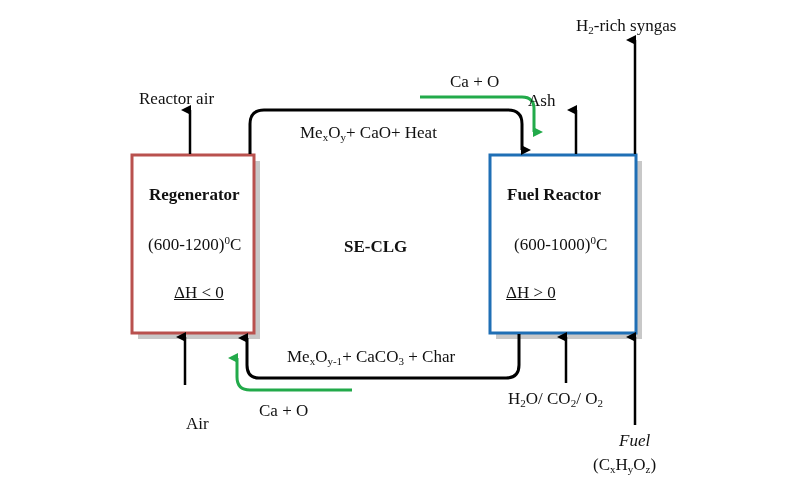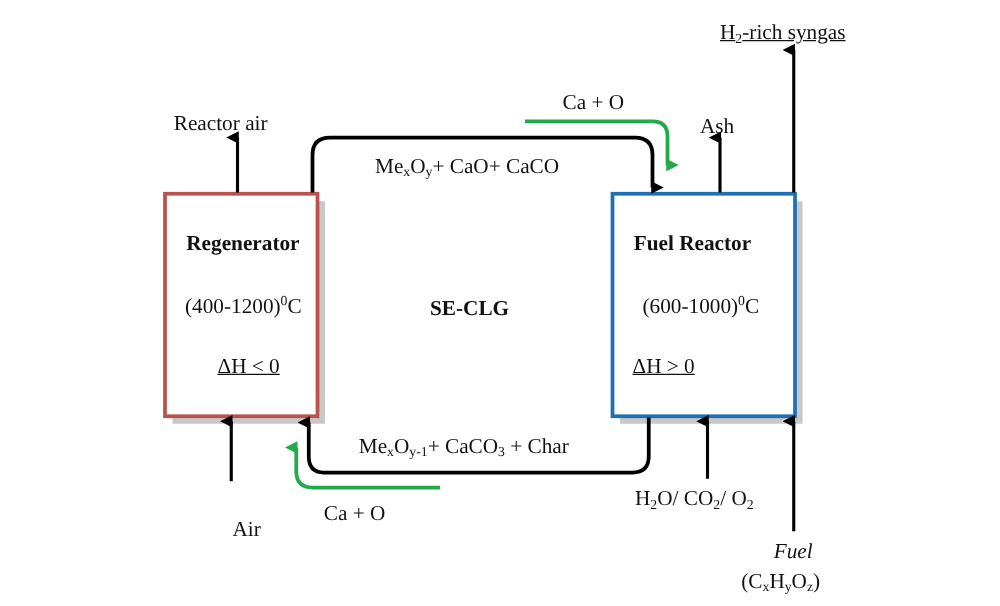--- a/index.html
+++ b/index.html
@@ -49,27 +49,27 @@
 
   <line x1="566" y1="383" x2="566" y2="337" stroke="#000" stroke-width="2.5" marker-end="url(#ahBlack)"></line>
 
   <line x1="635" y1="425" x2="635" y2="337" stroke="#000" stroke-width="2.5" marker-end="url(#ahBlack)"></line>
 </svg>
 
 <div class="lbl" style="left:139px;top:90px;">Reactor air</div>
 <div class="lbl" style="left:186px;top:395px;margin-top:20px;">Air</div>
 
 <div class="lbl" style="left:450px;top:73px;">Ca + O</div>
-<div class="lbl" style="left:300px;top:124px;"><span>Me</span><sub>x</sub><span>O</span><sub>y</sub><span>+ CaO+ CaCO</span></div>
+<div class="lbl" style="left:300px;top:124px;"><span>Me</span><sub>x</sub><span>O</span><sub>y</sub><span>+ CaO+ Heat</span></div>
 
-<div class="lbl" style="left:560px;top:92px;">Ash</div>
-<div class="lbl" style="left:576px;top:17px;text-decoration:underline;"><span>H</span><sub>2</sub><span>-rich syngas</span></div>
+<div class="lbl" style="left:528px;top:92px;">Ash</div>
+<div class="lbl" style="left:576px;top:17px;"><span>H</span><sub>2</sub><span>-rich syngas</span></div>
 
 <div class="lbl bold" style="left:149px;top:186px;">Regenerator</div>
-<div class="lbl" style="left:148px;top:236px;"><span>(400-1200)</span><sup>0</sup><span>C</span></div>
+<div class="lbl" style="left:148px;top:236px;"><span>(600-1200)</span><sup>0</sup><span>C</span></div>
 <div class="lbl ul" style="left:174px;top:284px;">ΔH &lt; 0</div>
 
 <div class="lbl bold" style="left:344px;top:238px;">SE-CLG</div>
 
 <div class="lbl bold" style="left:507px;top:186px;">Fuel Reactor</div>
 <div class="lbl" style="left:514px;top:236px;"><span>(600-1000)</span><sup>0</sup><span>C</span></div>
 <div class="lbl ul" style="left:506px;top:284px;">ΔH &gt; 0</div>
 
 <div class="lbl" style="left:287px;top:348px;"><span>Me</span><sub>x</sub><span>O</span><sub>y-1</sub><span>+ CaCO</span><sub>3</sub><span> + Char</span></div>
 

